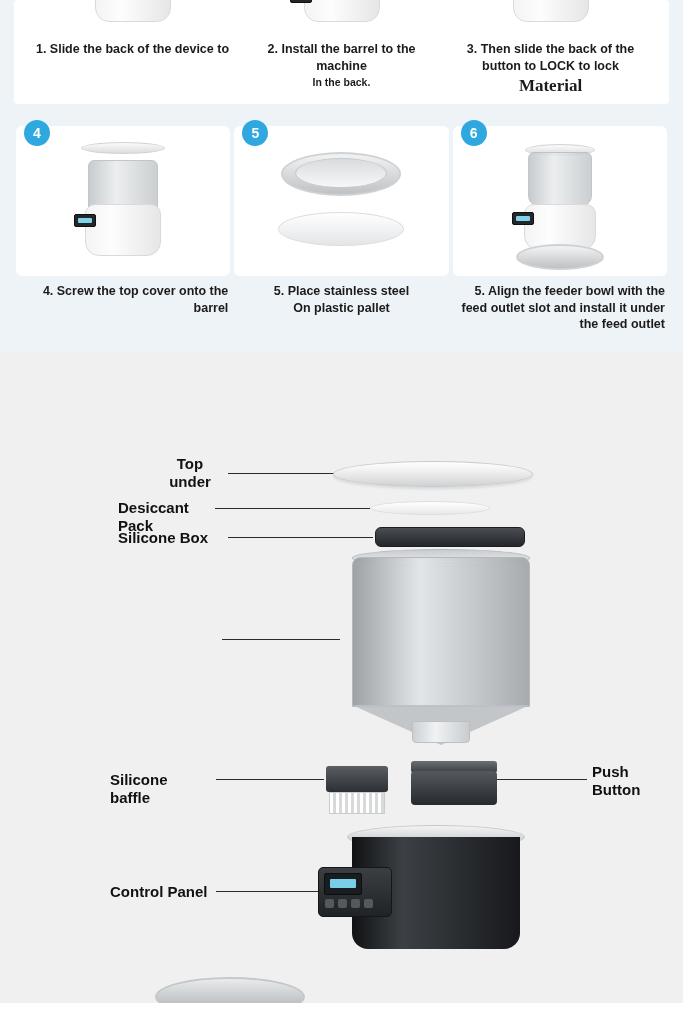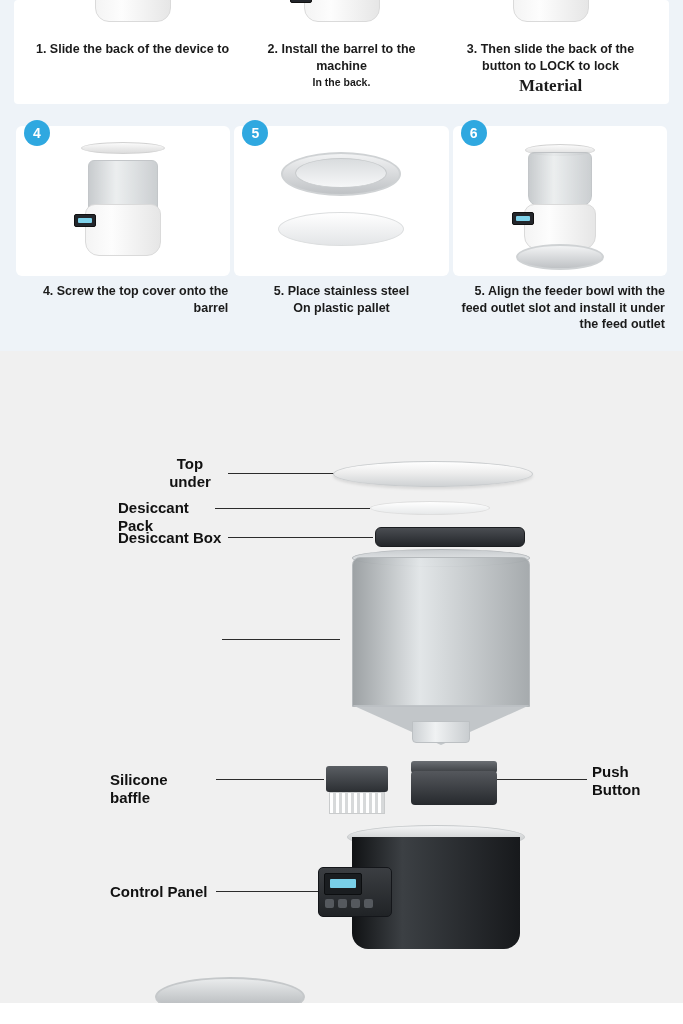--- a/index.html
+++ b/index.html
@@ -349,21 +349,21 @@
 <section class="exploded">
 
   <div class="ex-label" style="left:155px; top:104px; width:70px; text-align:center;">Top under</div>
   <div class="leader" style="left:228px; top:122px; width:110px;"></div>
   <div class="part p-topcover" style="left:333px; top:110px;"></div>
 
   <div class="ex-label small" style="left:118px; top:148px; width:90px;">Desiccant Pack</div>
   <div class="leader" style="left:215px; top:157px; width:155px;"></div>
   <div class="part p-desiccant-pack" style="left:370px; top:150px;"></div>
 
-  <div class="ex-label small" style="left:118px; top:178px; width:110px;">Desiccant Box</div>
+  <div class="ex-label small" style="left:118px; top:178px; width:110px;">Silicone Box</div>
   <div class="leader" style="left:228px; top:186px; width:145px;"></div>
   <div class="part p-desiccant-box" style="left:375px; top:176px;"></div>
 
   <div class="leader" style="left:222px; top:288px; width:118px;"></div>
   <div class="part p-barrel-top" style="left:352px; top:198px;"></div>
   <div class="part p-barrel" style="left:352px; top:206px;"></div>
   <div class="part p-funnel" style="left:352px; top:354px;"></div>
   <div class="part p-spout" style="left:412px; top:370px;"></div>
 
   <div class="ex-label small" style="left:110px; top:420px; width:100px;">Silicone baffle</div>

